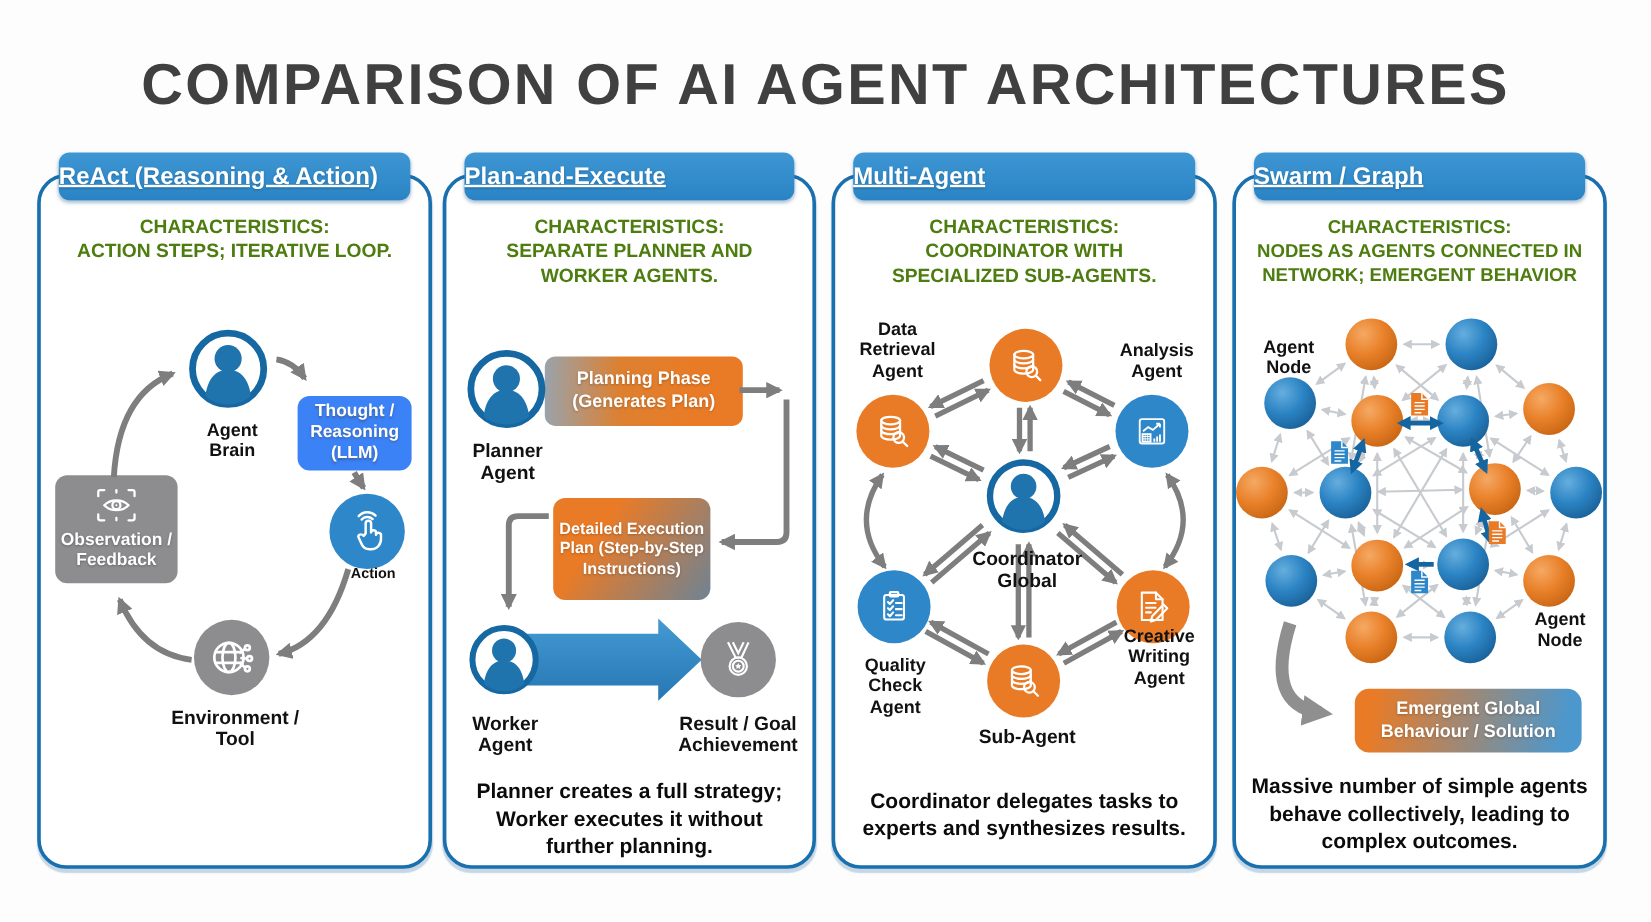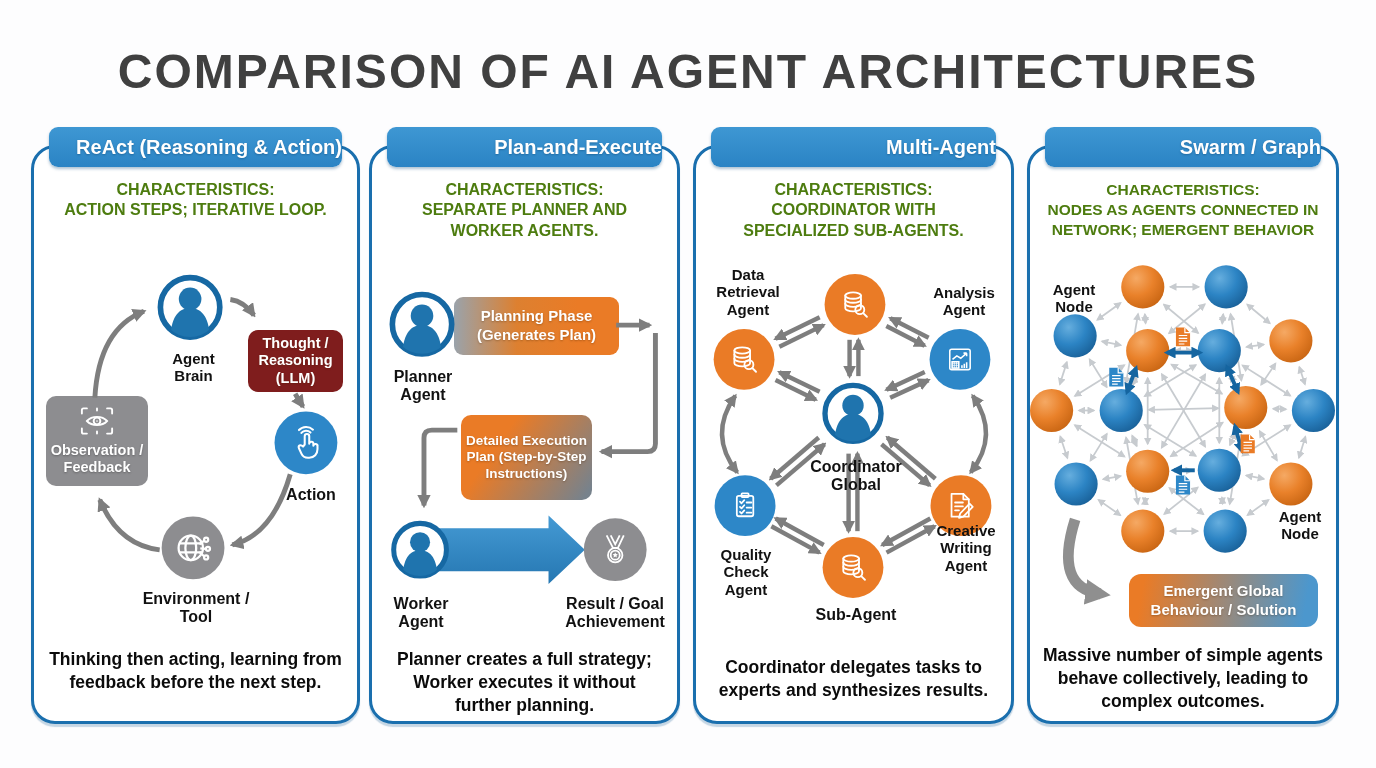--- a/index.html
+++ b/index.html
@@ -16,36 +16,36 @@
     border:3px solid #1a6fae;border-radius:24px;box-sizing:border-box;
     box-shadow:0 3px 1px rgba(30,100,150,.25);
   }
   #panel-react{left:31px;width:329px}
   #panel-plan{left:369px;width:311px}
   #panel-multi{left:693px;width:321px}
   #panel-swarm{left:1027px;width:312px}
   .hdr{
     position:absolute;top:-21px;left:15px;right:15px;height:40px;border-radius:9px;
     background:linear-gradient(180deg,#3e97d3,#2a83c4);
-    color:#fff;font-size:20px;font-weight:bold;text-align:right;line-height:40px;
+    color:#fff;font-size:20px;font-weight:bold;text-align:left;line-height:40px;
     box-shadow:0 2px 3px rgba(20,80,130,.35);z-index:4;
-    text-shadow:0 1px 2px rgba(10,60,100,.4);white-space:nowrap;
+    text-shadow:0 1px 2px rgba(10,60,100,.4);white-space:nowrap;text-decoration:underline;
   }
   .chars{position:absolute;top:32px;left:0;right:0;text-align:center;
     font-weight:bold;font-size:16px;line-height:1.28;color:#4d7c0f;z-index:3}
   .chars div{white-space:nowrap}
   #panel-swarm .chars{font-size:15.5px}
   .summary{position:absolute;left:12px;right:12px;text-align:center;
     font-weight:bold;font-size:17.5px;line-height:1.3;color:#0b0b0b;z-index:3}
   .lbl{position:absolute;text-align:center;font-weight:bold;color:#111;
     font-size:15px;line-height:1.15;z-index:3}
   .dsvg{position:absolute;left:0;top:0;width:100%;height:100%;z-index:2;pointer-events:none}
   .box{position:absolute;z-index:1;color:#fff;font-weight:bold;text-align:center;
     text-shadow:0 1px 2px rgba(70,35,0,.35)}
-  .b-thought{left:214px;top:182px;width:95px;height:62px;background:#7f1d1d;
+  .b-thought{left:214px;top:182px;width:95px;height:62px;background:#3b82f6;
     border-radius:10px;font-size:14.5px;line-height:1.2;padding-top:5px;box-sizing:border-box}
   .b-obs{left:12px;top:248px;width:102px;height:90px;background:#8d8d90;border-radius:10px;
     font-size:14.5px;line-height:1.15;text-shadow:0 1px 2px rgba(40,40,40,.4)}
   .b-obs .obs-ic{display:block;margin:4px auto 0}
   .b-obs .obs-tx{display:block;padding:0 2px}
   .b-planning{left:82px;top:149px;width:165px;height:58px;border-radius:9px;
     background:linear-gradient(90deg,#9aa3ab 0%,#dd8030 38%,#ea7b26 75%);
     font-size:15px;line-height:1.25;display:flex;align-items:center;justify-content:center;padding:0 0;box-sizing:border-box}
   .b-detailed{left:89px;top:267px;width:131px;height:85px;border-radius:10px;
     background:linear-gradient(125deg,#ea7b26 30%,#77828c 95%);
@@ -191,23 +191,22 @@
       <path d="M 128,407 Q 86,402 67,356" marker-end="url(#p1ah)"></path>
     </g>
     <use href="#sym-avatar" x="123" y="124" width="72" height="72"></use>
     <circle cx="277" cy="298" r="32" fill="#2d87c8"></circle>
     <use href="#sym-touch" x="256" y="277" width="42" height="42"></use>
     <circle cx="162" cy="405" r="32" fill="#8d8d90"></circle>
     <use href="#sym-globe" x="139" y="382" width="46" height="46"></use>
   </svg>
 
   <div class="lbl" style="left:122px;top:202px;width:75px">Agent Brain</div>
-  <div class="lbl" style="left:242px;top:338px;width:70px;font-size:16px">Action</div>
+  <div class="lbl" style="left:242px;top:324px;width:70px;font-size:12px">Action</div>
   <div class="lbl" style="left:92px;top:442px;width:140px;font-size:16px">Environment / Tool</div>
-  <div class="summary" style="top:500px">Thinking then acting, learning from feedback before the next step.</div>
 </div>
 
 <div class="panel" id="panel-plan">
   <div class="hdr">Plan-and-Execute</div>
   <div class="chars">
     <div>CHARACTERISTICS:</div>
     <div>SEPARATE PLANNER AND</div>
     <div>WORKER AGENTS.</div>
   </div>
 

